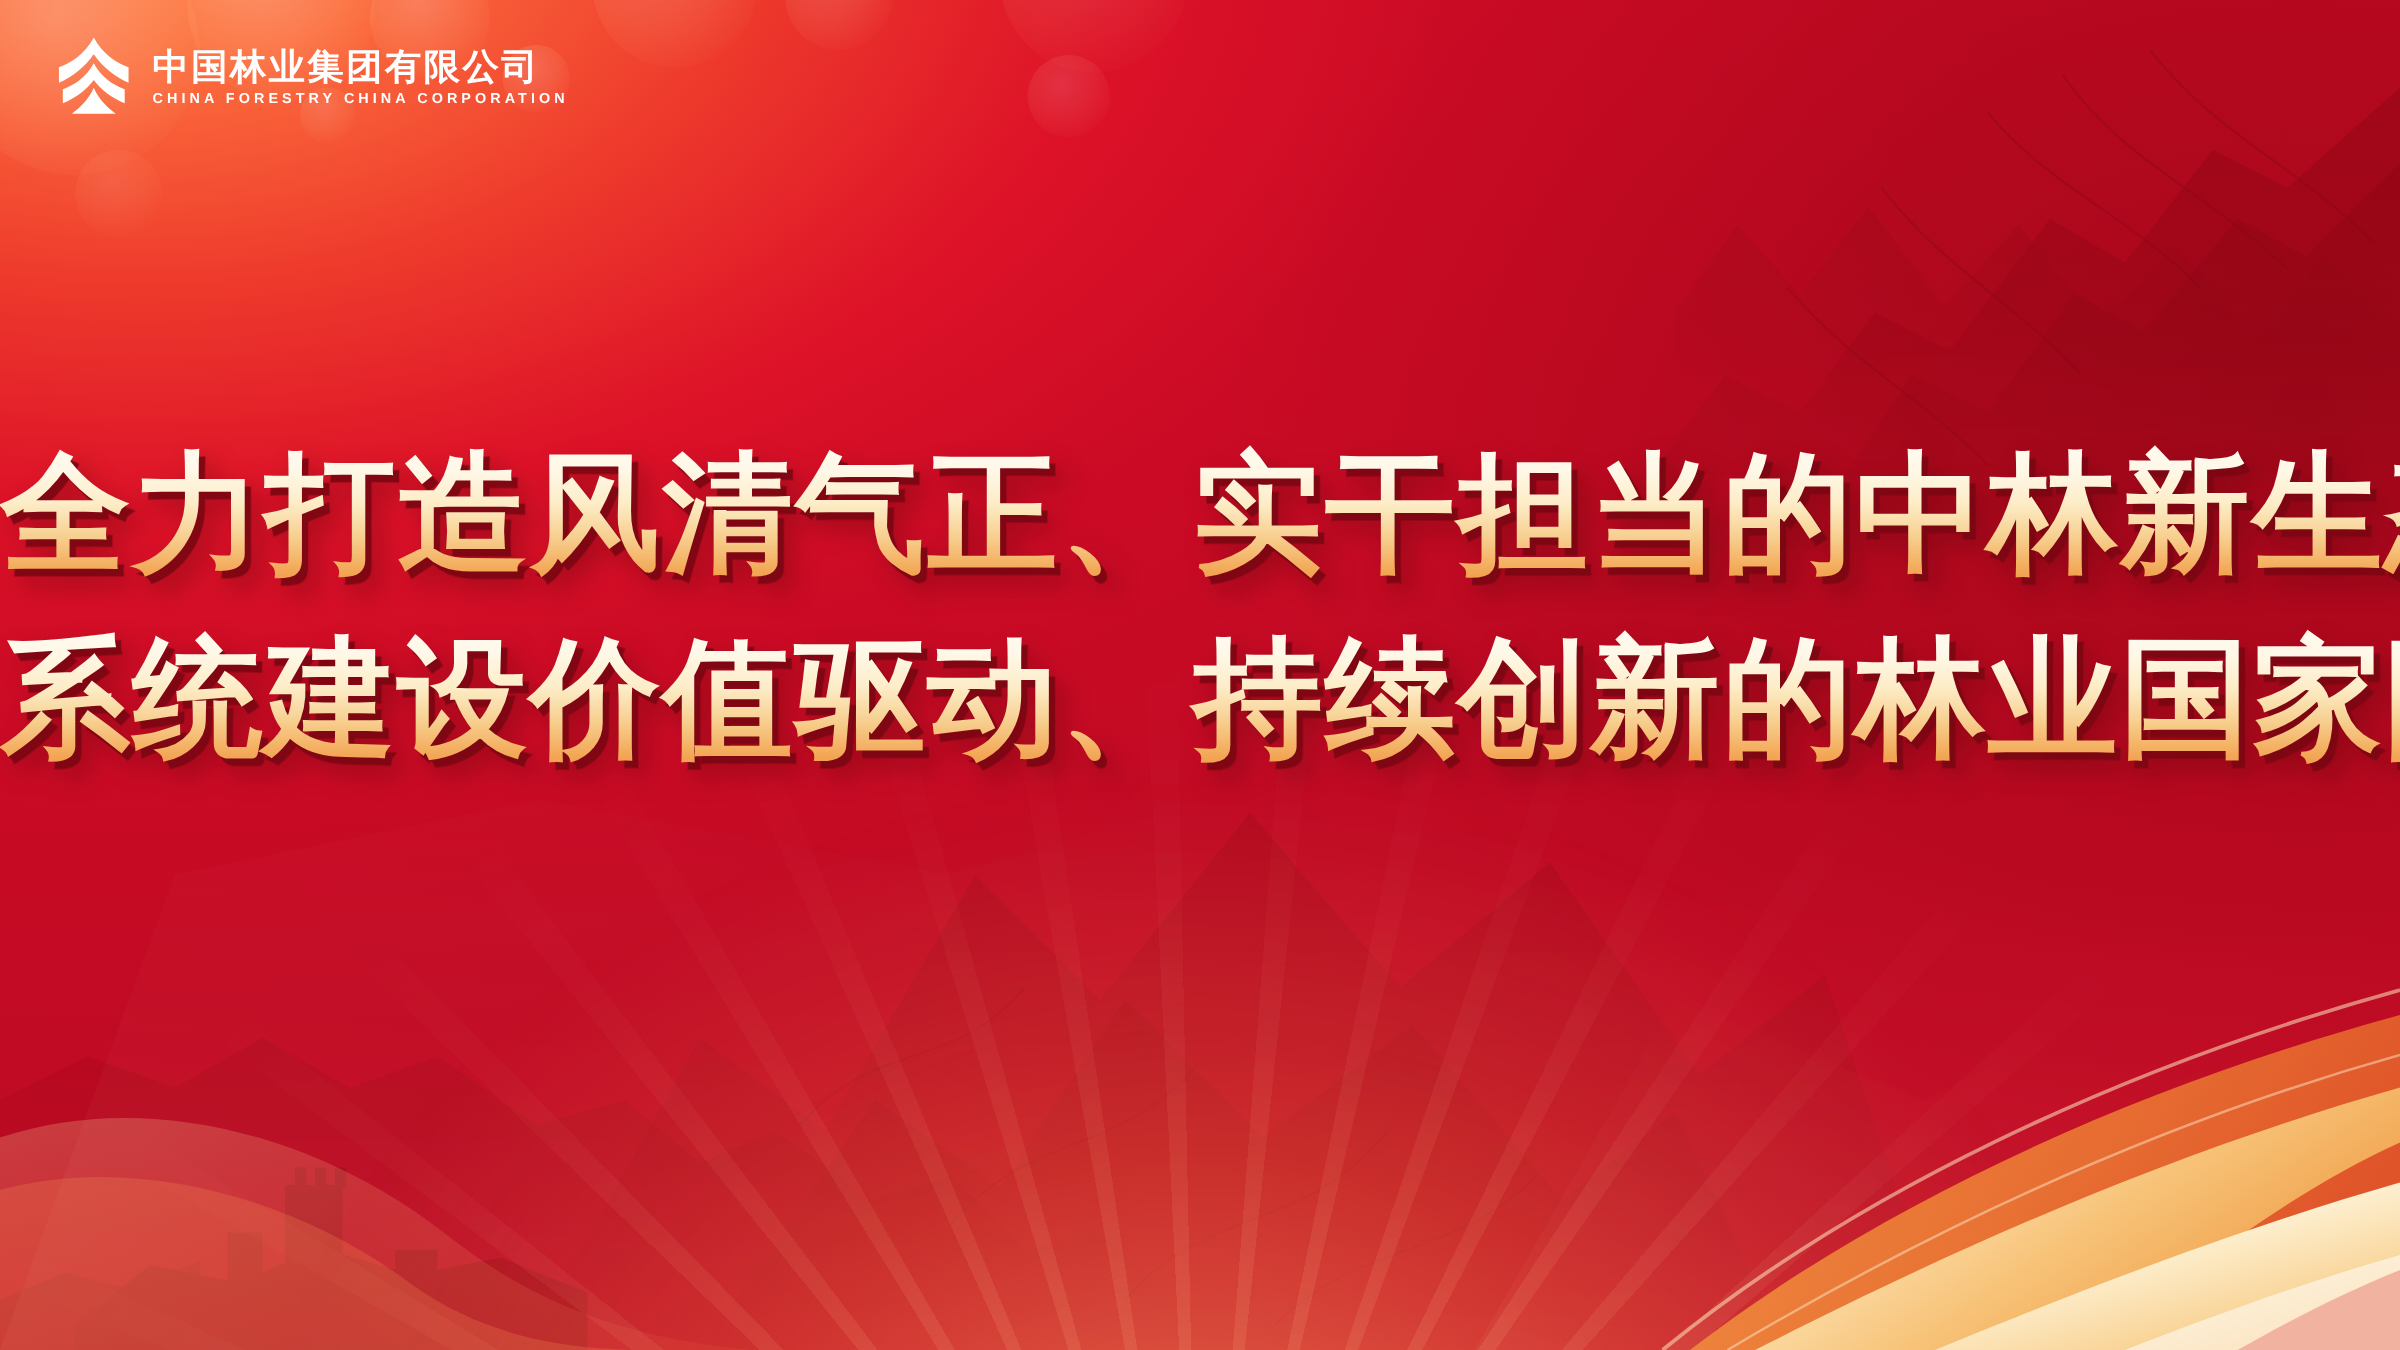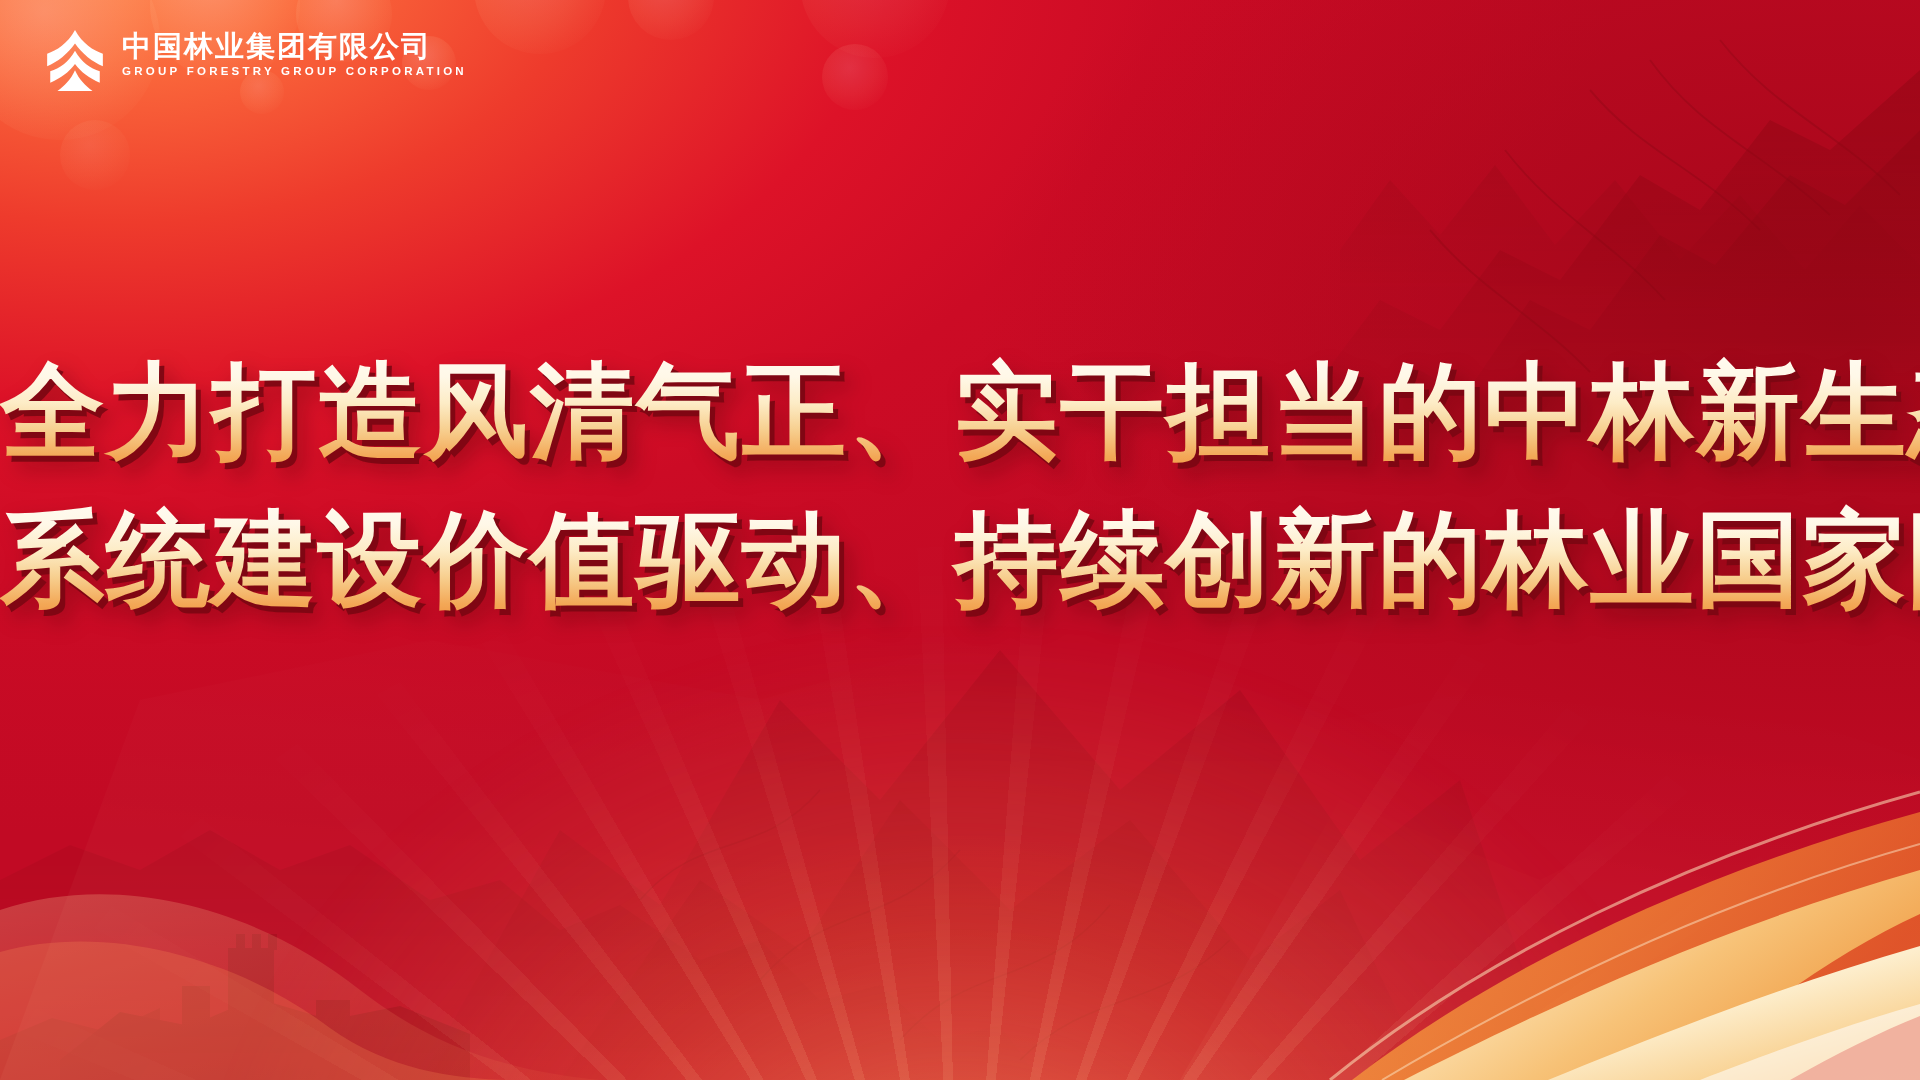--- a/index.html
+++ b/index.html
@@ -46,21 +46,21 @@
 
   
   .texture{position:absolute;inset:0;opacity:.40;mix-blend-mode:multiply;}
   .texture-2{position:absolute;inset:0;opacity:.30;mix-blend-mode:screen;}
 
   
   .bokeh{position:absolute;border-radius:50%;pointer-events:none;
     background:radial-gradient(circle at 42% 36%, rgba(255,255,255,.40) 0%, rgba(255,214,170,.26) 48%, rgba(255,180,130,.05) 78%, rgba(255,170,120,0) 100%);}
 
   
-  .logo{position:absolute;left:44px;top:28px;display:flex;align-items:flex-start;gap:16px;}
+  .logo{position:absolute;left:44px;top:28px;display:flex;align-items:center;gap:16px;}
   .logo-mark{width:62px;height:66px;flex:0 0 auto;}
   .logo-text{display:flex;flex-direction:column;justify-content:center;gap:5px;padding-top:4px;}
   .logo-cn{color:#fff;font-size:29px;font-weight:700;letter-spacing:2.0px;line-height:1;
     font-family:"Liberation Sans","DejaVu Sans",sans-serif;white-space:nowrap;}
   .logo-en{color:#fff;font-size:11.5px;font-weight:700;letter-spacing:3.25px;line-height:1;white-space:nowrap;}
 
   
   .headline{position:absolute;left:0;right:0;top:338px;text-align:center;}
   .hl-line{
     position:relative;
@@ -162,21 +162,21 @@
   <div class="logo">
     <svg class="logo-mark" viewBox="0 0 120 128" aria-hidden="true">
       <g fill="#ffffff">
         <path d="M60 4 C46 30 24 44 6 50 L6 74 C26 66 46 50 60 30 C74 50 94 66 114 74 L114 50 C96 44 74 30 60 4 Z"></path>
         <path d="M60 44 C48 66 30 78 12 84 L12 106 C32 98 48 86 60 70 C72 86 88 98 108 106 L108 84 C90 78 72 66 60 44 Z"></path>
         <path d="M60 82 C52 100 40 112 26 122 L94 122 C80 112 68 100 60 82 Z"></path>
       </g>
     </svg>
     <div class="logo-text">
       <div class="logo-cn">中国林业集团有限公司</div>
-      <div class="logo-en">GROUP FORESTRY GROUP CORPORATION</div>
+      <div class="logo-en">CHINA FORESTRY CHINA CORPORATION</div>
     </div>
   </div>
 
   <div class="headline">
     <div class="hl-line">全力打造风清气正、实干担当的中林新生态</div>
     <div class="hl-line">系统建设价值驱动、持续创新的林业国家队</div>
   </div>
 
   <svg class="ribbons" viewBox="0 0 1920 420" preserveAspectRatio="none">
     <defs>

